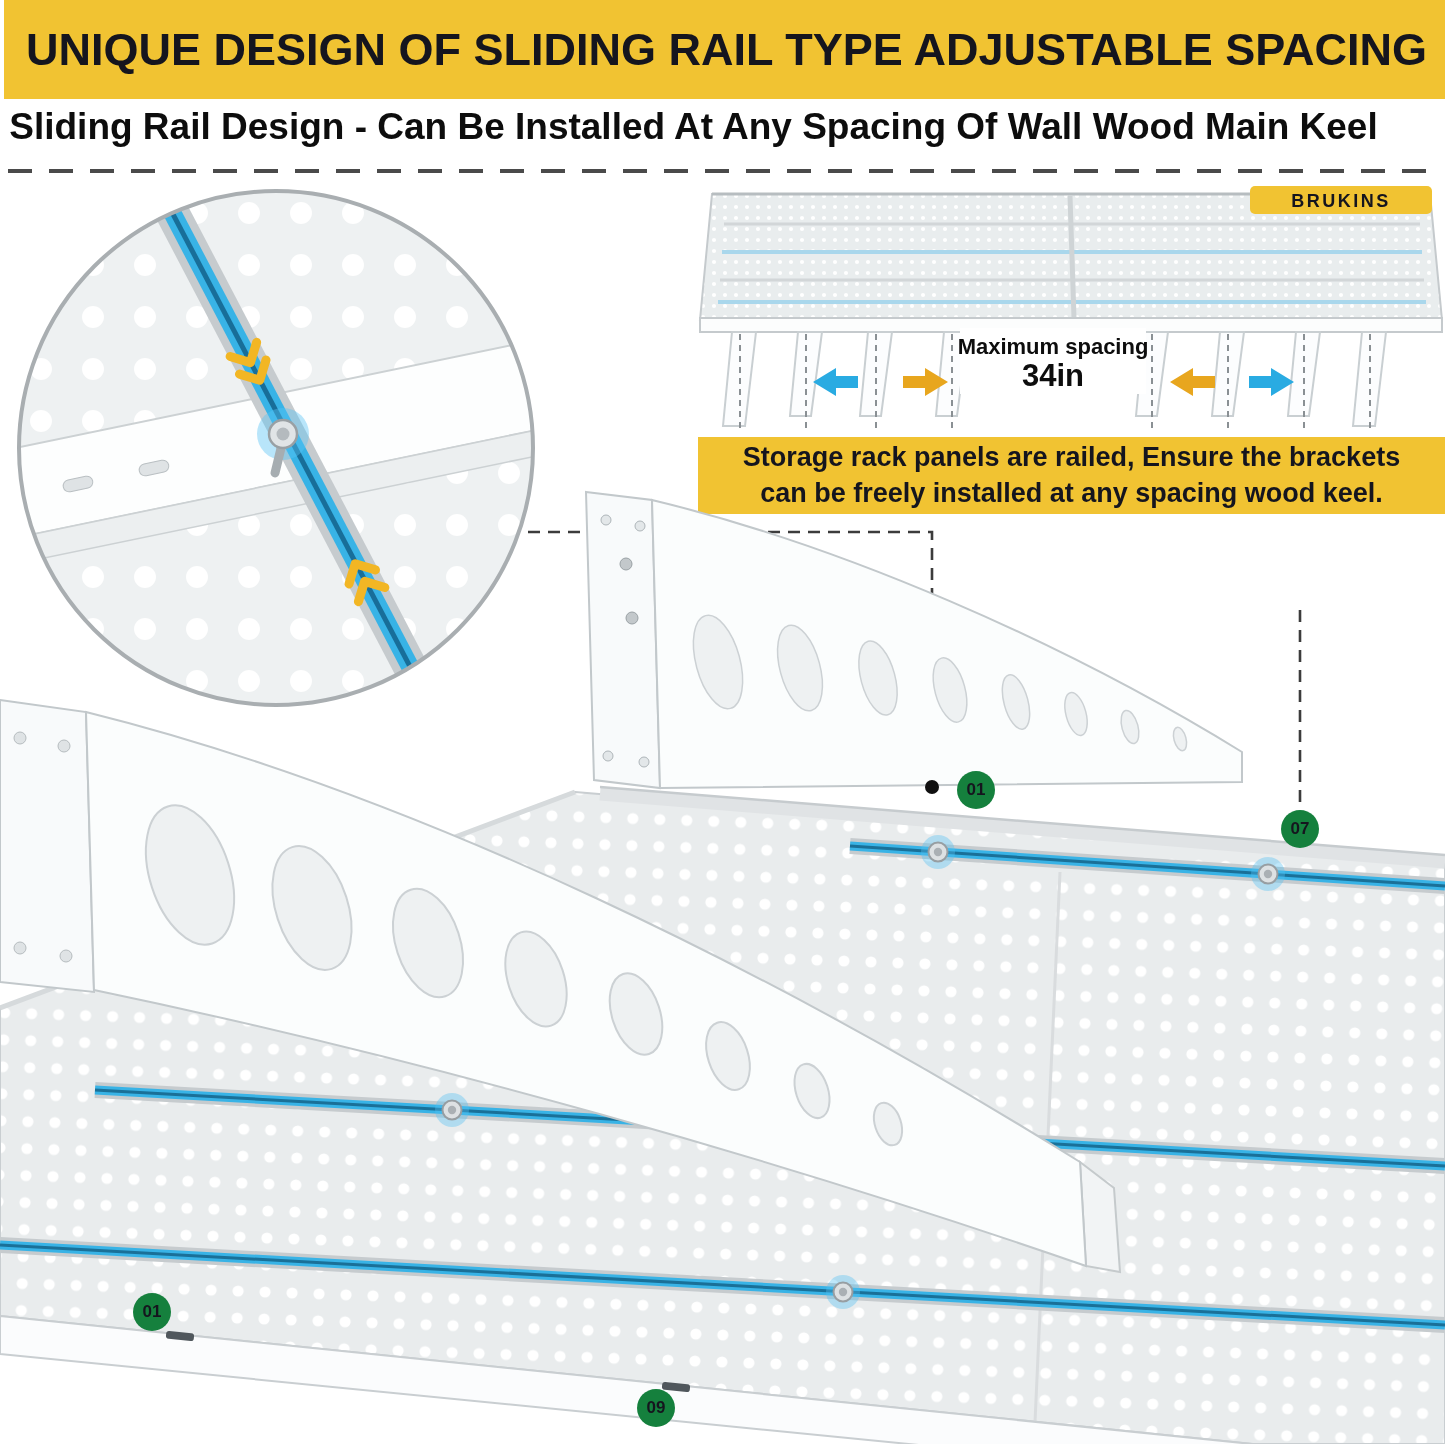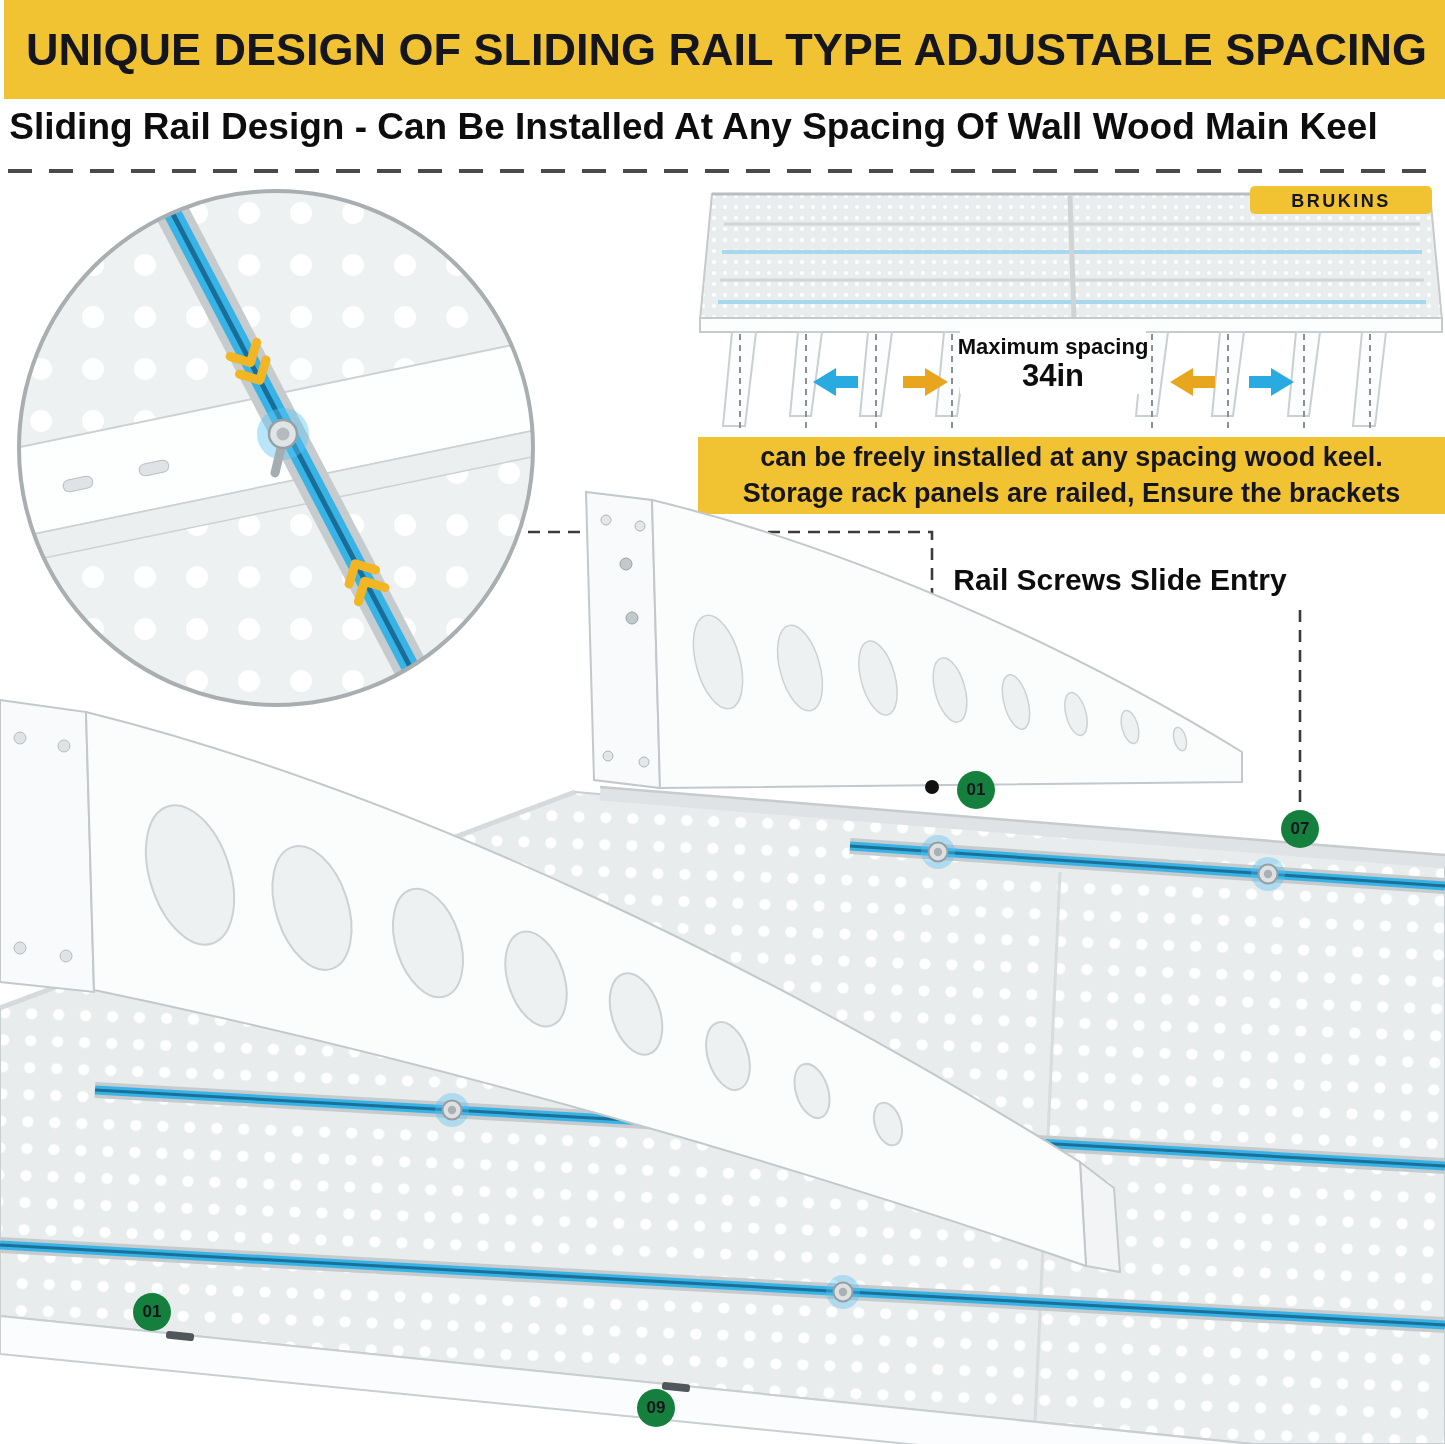--- a/index.html
+++ b/index.html
@@ -116,25 +116,24 @@
     <text x="355" y="206" text-anchor="middle" font-size="31" font-weight="800" fill="#0d0d0d">34in</text>
     <polygon points="115,202 138,188 138,196 160,196 160,208 138,208 138,216" fill="#29ABE2"></polygon>
     <polygon points="250,202 227,188 227,196 205,196 205,208 227,208 227,216" fill="#E8A61E"></polygon>
     <polygon points="472,202 495,188 495,196 517,196 517,208 495,208 495,216" fill="#E8A61E"></polygon>
     <polygon points="596,202 573,188 573,196 551,196 551,208 573,208 573,216" fill="#29ABE2"></polygon>
     <rect x="552" y="6" width="182" height="28" rx="5" fill="#F1C332"></rect>
     <text x="643" y="27" text-anchor="middle" font-size="18" font-weight="800" letter-spacing="2.5" fill="#15151E">BRUKINS</text>
   </svg>
 
   <div class="note-banner">
+    <div>Storage rack panels are railed, Ensure the brackets</div>
     <div>can be freely installed at any spacing wood keel.</div>
-    <div>Storage rack panels are railed, Ensure the brackets</div>
   </div>
 
-  <div class="rail-label">Rail Screws Slide Entry</div>
 
   <svg class="main-svg" viewBox="0 480 1445 964">
     <defs>
       <pattern id="pd" width="27" height="27" patternUnits="userSpaceOnUse" patternTransform="rotate(2)">
         <rect width="27" height="27" fill="#e9eced"></rect>
         <circle cx="13" cy="13" r="5.6" fill="#ffffff"></circle>
       </pattern>
     </defs>
 
     <path d="M528,532 L932,532 L932,774" stroke="#3c3c3c" stroke-width="2.6" fill="none" stroke-dasharray="12 8"></path>

